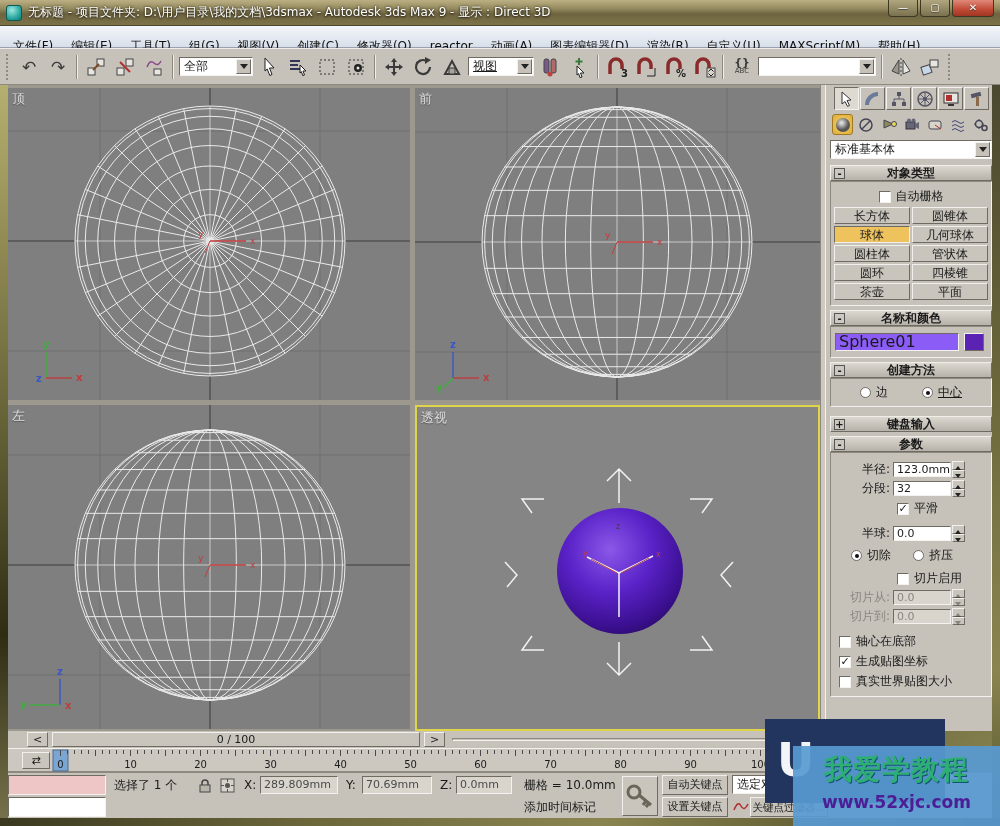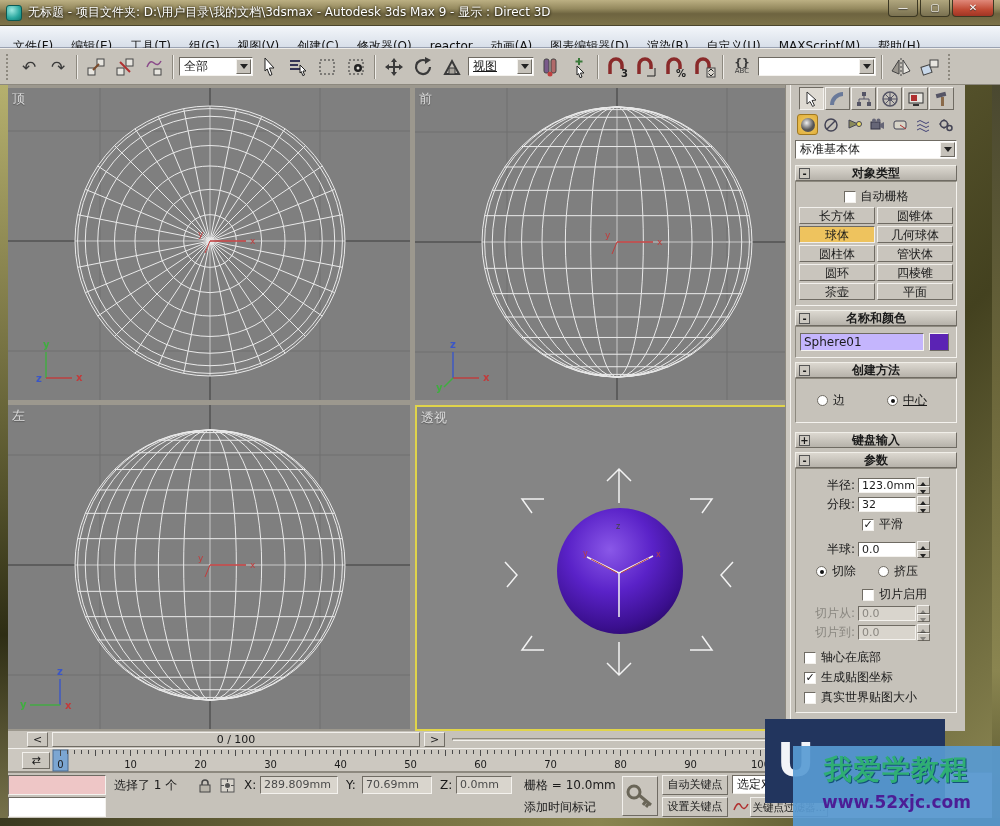--- a/index.html
+++ b/index.html
@@ -59,21 +59,21 @@
   .vp svg { position:absolute; left:0; top:0; }
   .vp-top    { left:0;   top:3px;   width:402px; height:312px; }
   .vp-front  { left:407px; top:3px; width:405px; height:312px; }
   .vp-left   { left:0;   top:320px; width:402px; height:324px; }
   .vp-persp  { left:407px; top:320px; width:405px; height:326px; border:2px solid #e0d44a; background:#858585; }
   .vp-label { position:absolute; left:4px; top:2px; color:#dcdcdc; font-size:13px; z-index:3; text-shadow:0 1px 1px #555; }
   .psphere { position:absolute; left:140px; top:101px; width:126px; height:126px; border-radius:50%;
     background:radial-gradient(circle at 42% 33%,#8a58e8 0%,#5a22c8 38%,#3a0f8e 70%,#150335 100%); }
 
   
-  .cmdpanel { position:absolute; left:785px; top:85px; width:180px; height:646px; background:#c6c2ba;padding-left:15px; }
+  .cmdpanel { position:absolute; left:820px; top:85px; width:180px; height:646px; background:#c6c2ba;padding-left:15px; }
   .vscroll { position:absolute; left:0; top:0; width:6px; height:646px; background:#cdc9c1;
     border-left:1px solid #8d897f; border-right:1px solid #f4f2ee; }
   .panel-inner { position:absolute; left:8px; top:0; width:166px; }
   .tabs-row { display:flex; padding:2px 0 0 6px; gap:1px; }
   .ptab { width:25px; height:23px; display:flex; align-items:center; justify-content:center;
     border:1px solid; border-color:#f4f2ee #6f6b63 #6f6b63 #f4f2ee; background:#c6c2ba; }
   .ptab.active { background:#dedad2; border-color:#6f6b63 #f4f2ee #f4f2ee #6f6b63; }
   .cats-row { display:flex; padding:4px 0 3px 4px; gap:2px; align-items:center; }
   .pcat { width:21px; height:21px; display:flex; align-items:center; justify-content:center; border-radius:3px; }
   .pcat.active { background:radial-gradient(circle,#f2cf6a,#e0ae3a); border:1px solid #a07820; }
@@ -99,22 +99,22 @@
   .pfield { width:58px; height:15px; background:#fff; border:1px solid; border-color:#6f6b63 #f4f2ee #f4f2ee #6f6b63;
     font-size:11px; line-height:13px; padding-left:3px; overflow:hidden; white-space:nowrap; }
   .spin { width:13px; height:17px; display:flex; flex-direction:column; margin-left:1px; }
   .spin i { flex:1; background:#c9c5bd; border:1px solid; border-color:#f2f0ec #6f6b63 #6f6b63 #f2f0ec; position:relative; }
   .spin i::after { content:""; position:absolute; left:2px; border:3px solid transparent; }
   .spin i.up::after { top:1px; border-bottom:4px solid #222; }
   .spin i.dn::after { top:3px; border-top:4px solid #222; }
   .disabled, .disabled .pfield { color:#8a8780; }
   .disabled .pfield { background:#d9d5cd; }
   .disabled .spin i::after { opacity:.4; }
-  .namefield { height:18px; background:#c4b5fd; border:1px solid; border-color:#6f6b63 #f4f2ee #f4f2ee #6f6b63;
-    font-size:12px; line-height:16px; padding-left:3px; width:124px; }
+  .namefield { height:18px; background:#8b5cf6; border:1px solid; border-color:#6f6b63 #f4f2ee #f4f2ee #6f6b63;
+    font-size:16px; line-height:16px; padding-left:3px; width:124px; }
   .swatch { width:20px; height:18px; background:#5b23b4; border:1px solid; border-color:#f4f2ee #6f6b63 #6f6b63 #f4f2ee; margin-left:5px; }
 
   
   .timerow { position:absolute; left:0; top:731px; width:820px; height:17px; background:#c6c2ba; }
   .tbtn { position:absolute; top:1px; height:15px; background:#c9c5bd; border:1px solid; border-color:#f2f0ec #6f6b63 #6f6b63 #f2f0ec;
     text-align:center; font-size:11px; line-height:13px; }
   .tgroove { position:absolute; left:452px; top:7px; width:360px; height:3px; border:1px solid; border-color:#8d897f #f4f2ee #f4f2ee #8d897f; }
   .trackbar { position:absolute; left:0; top:748px; width:820px; height:24px; background:#ccc8c0;
     border-top:1px solid #f2f0ec; border-bottom:1px solid #8d897f; }
   .tb-icon { position:absolute; left:22px; top:3px; width:28px; height:17px; background:#c9c5bd;
@@ -622,21 +622,21 @@
       <div class="rhead">
         <span class="rtoggle">-</span>
         <span>创建方法</span>
       </div>
       <div class="rbody" style="padding:5px 0;">
         <div style="display:flex; gap:34px; justify-content:center;">
           <span class="cbrow" style="margin:0;">
               <span class="radio"></span>
               <span>边</span>
             </span>
-          <span class="cbrow" style="margin:8px;text-decoration:underline;">
+          <span class="cbrow" style="margin:0;text-decoration:underline;">
               <span class="radio sel"></span>
               <span>中心</span>
             </span>
         </div>
       </div>
 
       <div class="rhead" style="margin-top:9px;">
         <span class="rtoggle">+</span>
         <span>键盘输入</span>
       </div>

